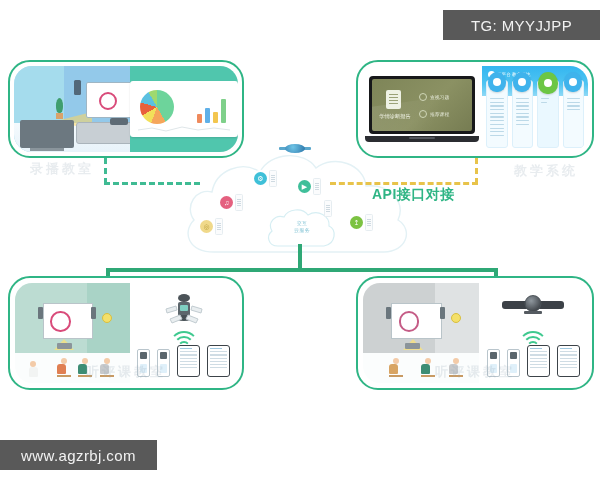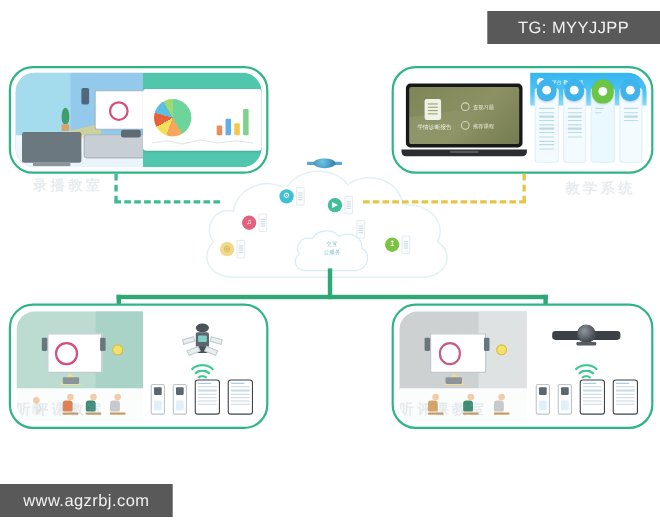--- a/index.html
+++ b/index.html
@@ -159,21 +159,21 @@
   .wifi b{position:absolute;left:50%;bottom:0;transform:translateX(-50%);width:5px;height:5px;
      border-radius:50%;background:#3ec98f;}
   .devrow{position:absolute;left:6%;right:6%;bottom:6%;display:flex;align-items:flex-end;justify-content:center;gap:7px;}
   .clicker{width:11px;height:26px;background:#fff;border:1px solid #b9c5cc;border-radius:2px;position:relative;}
   .clicker .s{position:absolute;left:2px;right:2px;top:2px;height:7px;background:#5b666d;border-radius:1px;}
   .clicker .k{position:absolute;left:2px;right:2px;bottom:3px;height:9px;background:#dff0fa;border-radius:1px;}
   .tabletd{width:23px;height:32px;background:#fff;border:1.4px solid #3c4349;border-radius:3px;padding:2px;box-sizing:border-box;}
   .tabletd i{display:block;height:1.2px;background:#cfdce4;margin-bottom:2px;}
   .tabletd i.t{background:#9fc8e0;width:70%;}
 
-  .panel-wm{position:absolute;left:0;right:0;bottom:2px;
+  .panel-wm{position:absolute;left:0;right:0;bottom:2px;text-align:center;
      color:rgba(150,170,180,.22);font-size:13px;letter-spacing:3px;font-weight:700;}
   .panel-wm-out{position:absolute;color:rgba(150,170,180,.22);font-size:13px;letter-spacing:3px;font-weight:700;}
 </style>
 </head>
 <body>
 
 <div class="stage">
 
   <div class="card" id="card-tl">
     <div class="inner">
@@ -392,20 +392,21 @@
           <i></i>
         </span>
     </div>
   </div>
 
   <div class="conn dash-v" style="left:104px;top:158px;height:26px;"></div>
   <div class="conn dash-h" style="left:104px;top:182px;width:96px;"></div>
 
   <div class="conn dash-y-h" style="left:330px;top:182px;width:148px;"></div>
   <div class="conn dash-y-v" style="left:475px;top:158px;height:26px;"></div>
+  <div class="api-label">API接口对接</div>
 
   <div class="conn solid" style="left:298px;top:244px;width:4px;height:28px;"></div>
   <div class="conn solid" style="left:106px;top:268px;width:392px;height:4px;"></div>
   <div class="conn solid" style="left:106px;top:268px;width:4px;height:12px;"></div>
   <div class="conn solid" style="left:494px;top:268px;width:4px;height:12px;"></div>
 
   <div class="card bcard" id="card-bl">
     <div class="inner">
 
       <div class="croom">

